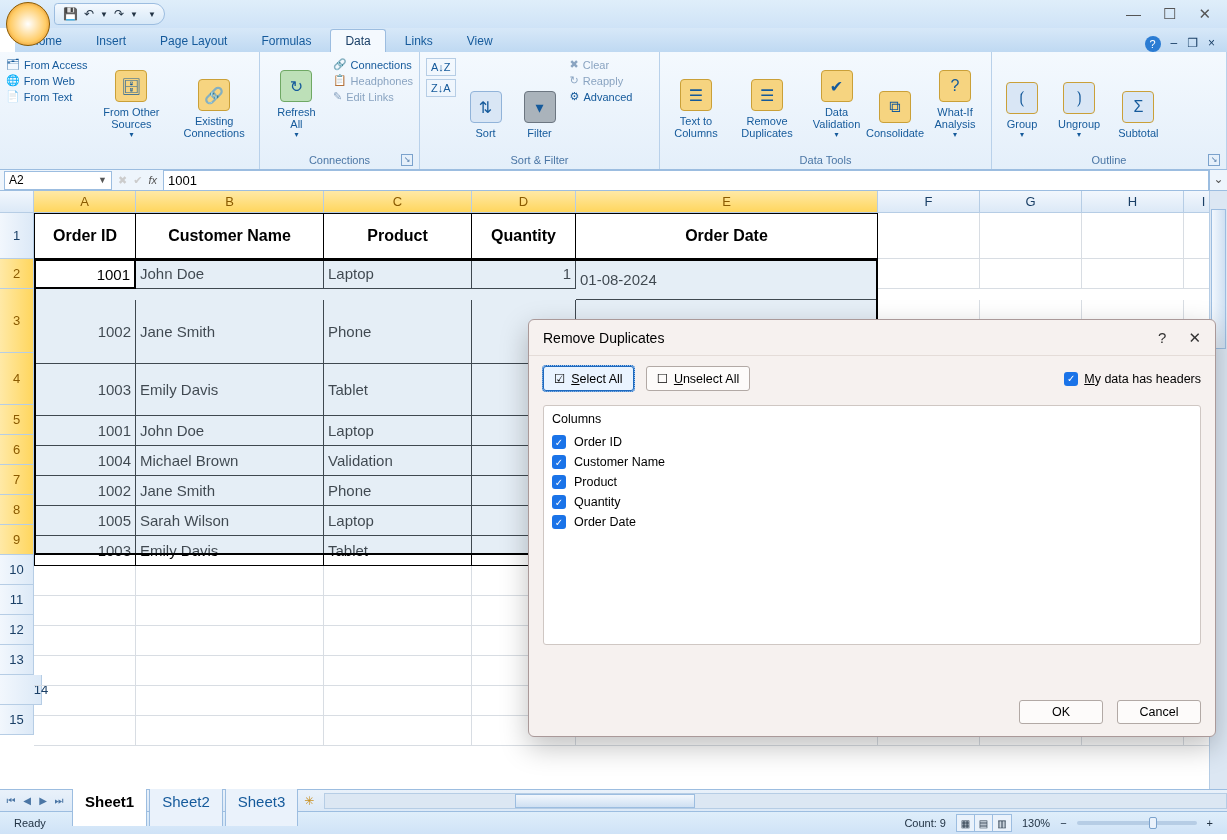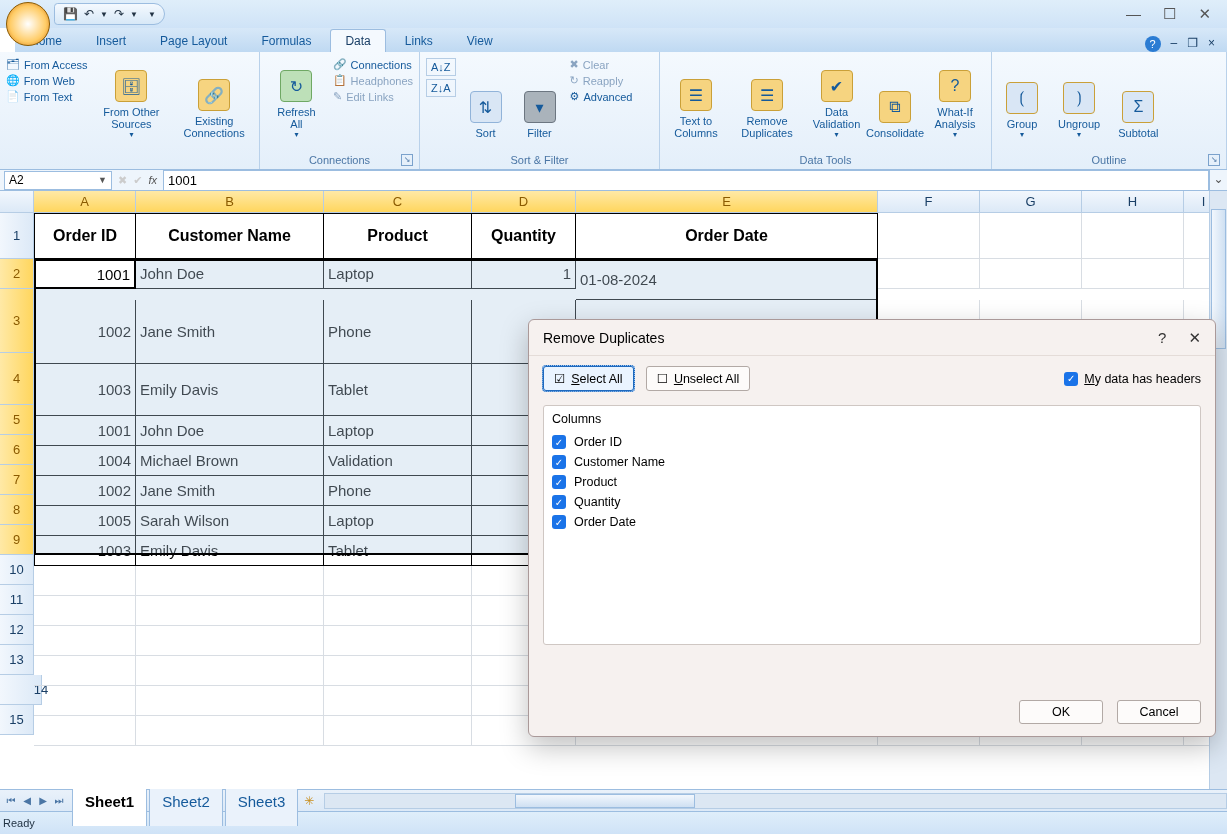--- a/index.html
+++ b/index.html
@@ -48,21 +48,21 @@
   .num { justify-content:flex-end;}
   .selrange { position:absolute; border:2px solid #000; pointer-events:none; background:rgba(180,205,230,.35);}
   .activecell { position:absolute; border:2px solid #000; background:#fff; pointer-events:none;}
   .sheet-tabs { height:22px; background:linear-gradient(#e9f1fa,#dce9f7); border-top:1px solid #9cbde0; display:flex; align-items:center;}
   .nav-btns { display:flex; padding:0 4px; gap:2px; color:#4b76a5;}
   .nav-btns span { width:14px; text-align:center; font-size:10px;}
   .stab { padding:16px 12px; font-size:15px; border:1px solid #9cbde0; border-bottom:none; background:#eaf2fb; margin-left:2px; border-radius:0 8px 0 0; color:#155a9b; }
   .stab.active { background:#fff; font-weight:700; color:#000;}
   .htrack { flex:1; height:16px; margin-left:10px; background:#dce7f3; border:1px solid #b6cde5; position:relative;}
   .hthumb { position:absolute; left:190px; top:0; bottom:0; width:180px; background:linear-gradient(#f2f7fd,#cfe0f2); border:1px solid #9cbde0;}
-  .statusbar { height:23px; background:linear-gradient(#dfeefa,#cfe3f7); border-top:1px solid #9cbde0; display:flex; align-items:center; font-size:11px; color:#234; padding:0 3px;}
+  .statusbar { height:23px; background:linear-gradient(#dfeefa,#cfe3f7); border-top:1px solid #9cbde0; display:flex; align-items:center; font-size:11px; color:#234; padding:0 14px;}
   .statusbar .right { margin-left:auto; display:flex; align-items:center; gap:10px;}
   .view-btns { display:flex; border:1px solid #9cbde0;}
   .view-btns span { width:18px; height:16px; border-right:1px solid #9cbde0; display:flex; align-items:center; justify-content:center; font-size:10px; background:#eaf2fb;}
   .zoom-slider { width:120px; height:4px; background:#b6cde5; position:relative; border-radius:2px;}
   .zoom-slider .thumb { position:absolute; left:72px; top:-4px; width:8px; height:12px; background:#eaf2fb; border:1px solid #7ba2cc; border-radius:2px;}
   
   .dialog { position:absolute; left:528px; top:319px; width:688px; height:418px; background:#f6f1ef; border:1px solid #a99; border-radius:6px; box-shadow:0 10px 28px rgba(0,0,0,.25); z-index:50;}
   .dlg-title { height:36px; display:flex; align-items:center; justify-content:space-between; padding:0 14px; font-size:14px; border-bottom:1px solid #e4dcd8;}
   .dlg-title .tbtns { display:flex; gap:22px; color:#333; font-size:15px;}
   .dlg-body { padding:10px 14px 0 14px;}
@@ -541,13 +541,27 @@
       <div class="stab">Sheet3</div>
     </div>
   <span style="margin-left:6px;color:#c98f1e">✳</span>
   <div class="htrack">
       <div class="hthumb"></div>
     </div>
 </div>
 
 <div class="statusbar">
   <span>Ready</span>
+  <div class="right">
+    <span>Count: 9</span>
+    <div class="view-btns">
+      <span>▦</span>
+      <span>▤</span>
+      <span style="border-right:none">▥</span>
+    </div>
+    <span>130%</span>
+    <span>−</span>
+    <div class="zoom-slider">
+        <div class="thumb"></div>
+      </div>
+    <span>+</span>
+  </div>
 </div>
 
 </body></html>

